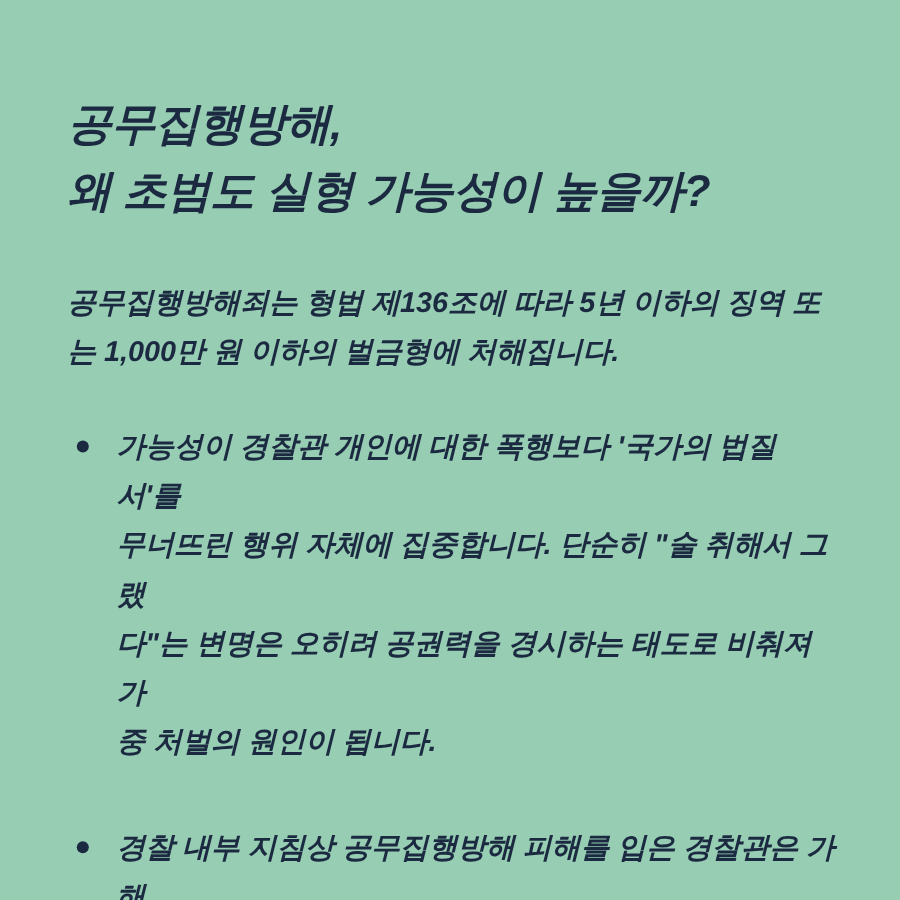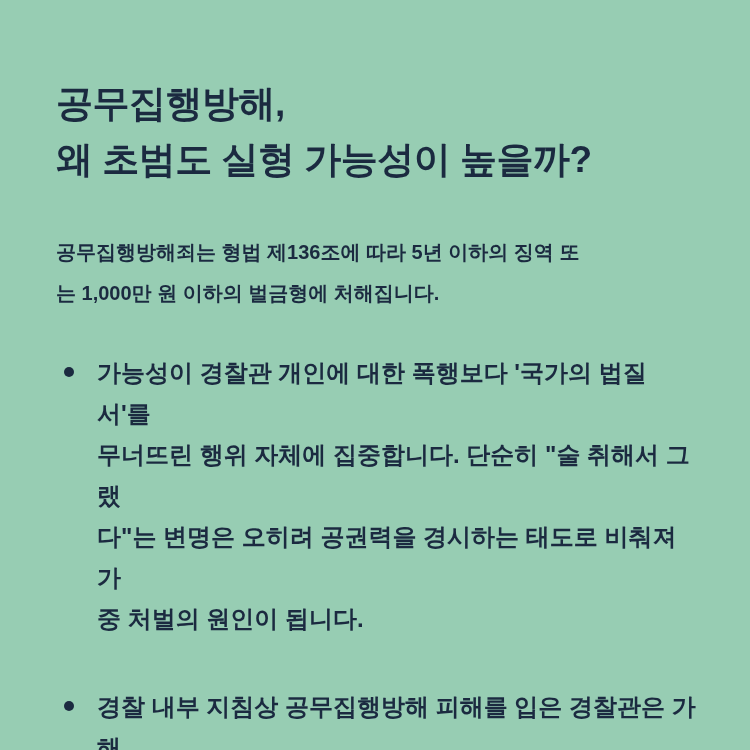--- a/index.html
+++ b/index.html
@@ -14,31 +14,32 @@
   body {
     background: var(--bg);
     color: var(--ink);
     font-family: "Liberation Sans", "DejaVu Sans", sans-serif;
     overflow: hidden;
   }
   .card {
     width: 750px;
     height: 626px;
     padding: 76px 54px 0 56px;
+    font-style: italic;
   }
   .title {
     font-size: 37px;
     font-weight: 800;
     line-height: 56px;
     letter-spacing: -0.5px;
     white-space: pre-line;
   }
   .intro {
     margin-top: 44px;
-    font-size: 20px;
+    font-size: 24px;
     font-weight: 600;
     line-height: 41px;
     white-space: pre-line;
   }
   .bullet-list {
     margin-top: 38px;
     list-style: none;
   }
   .bullet-item {
     display: flex;

